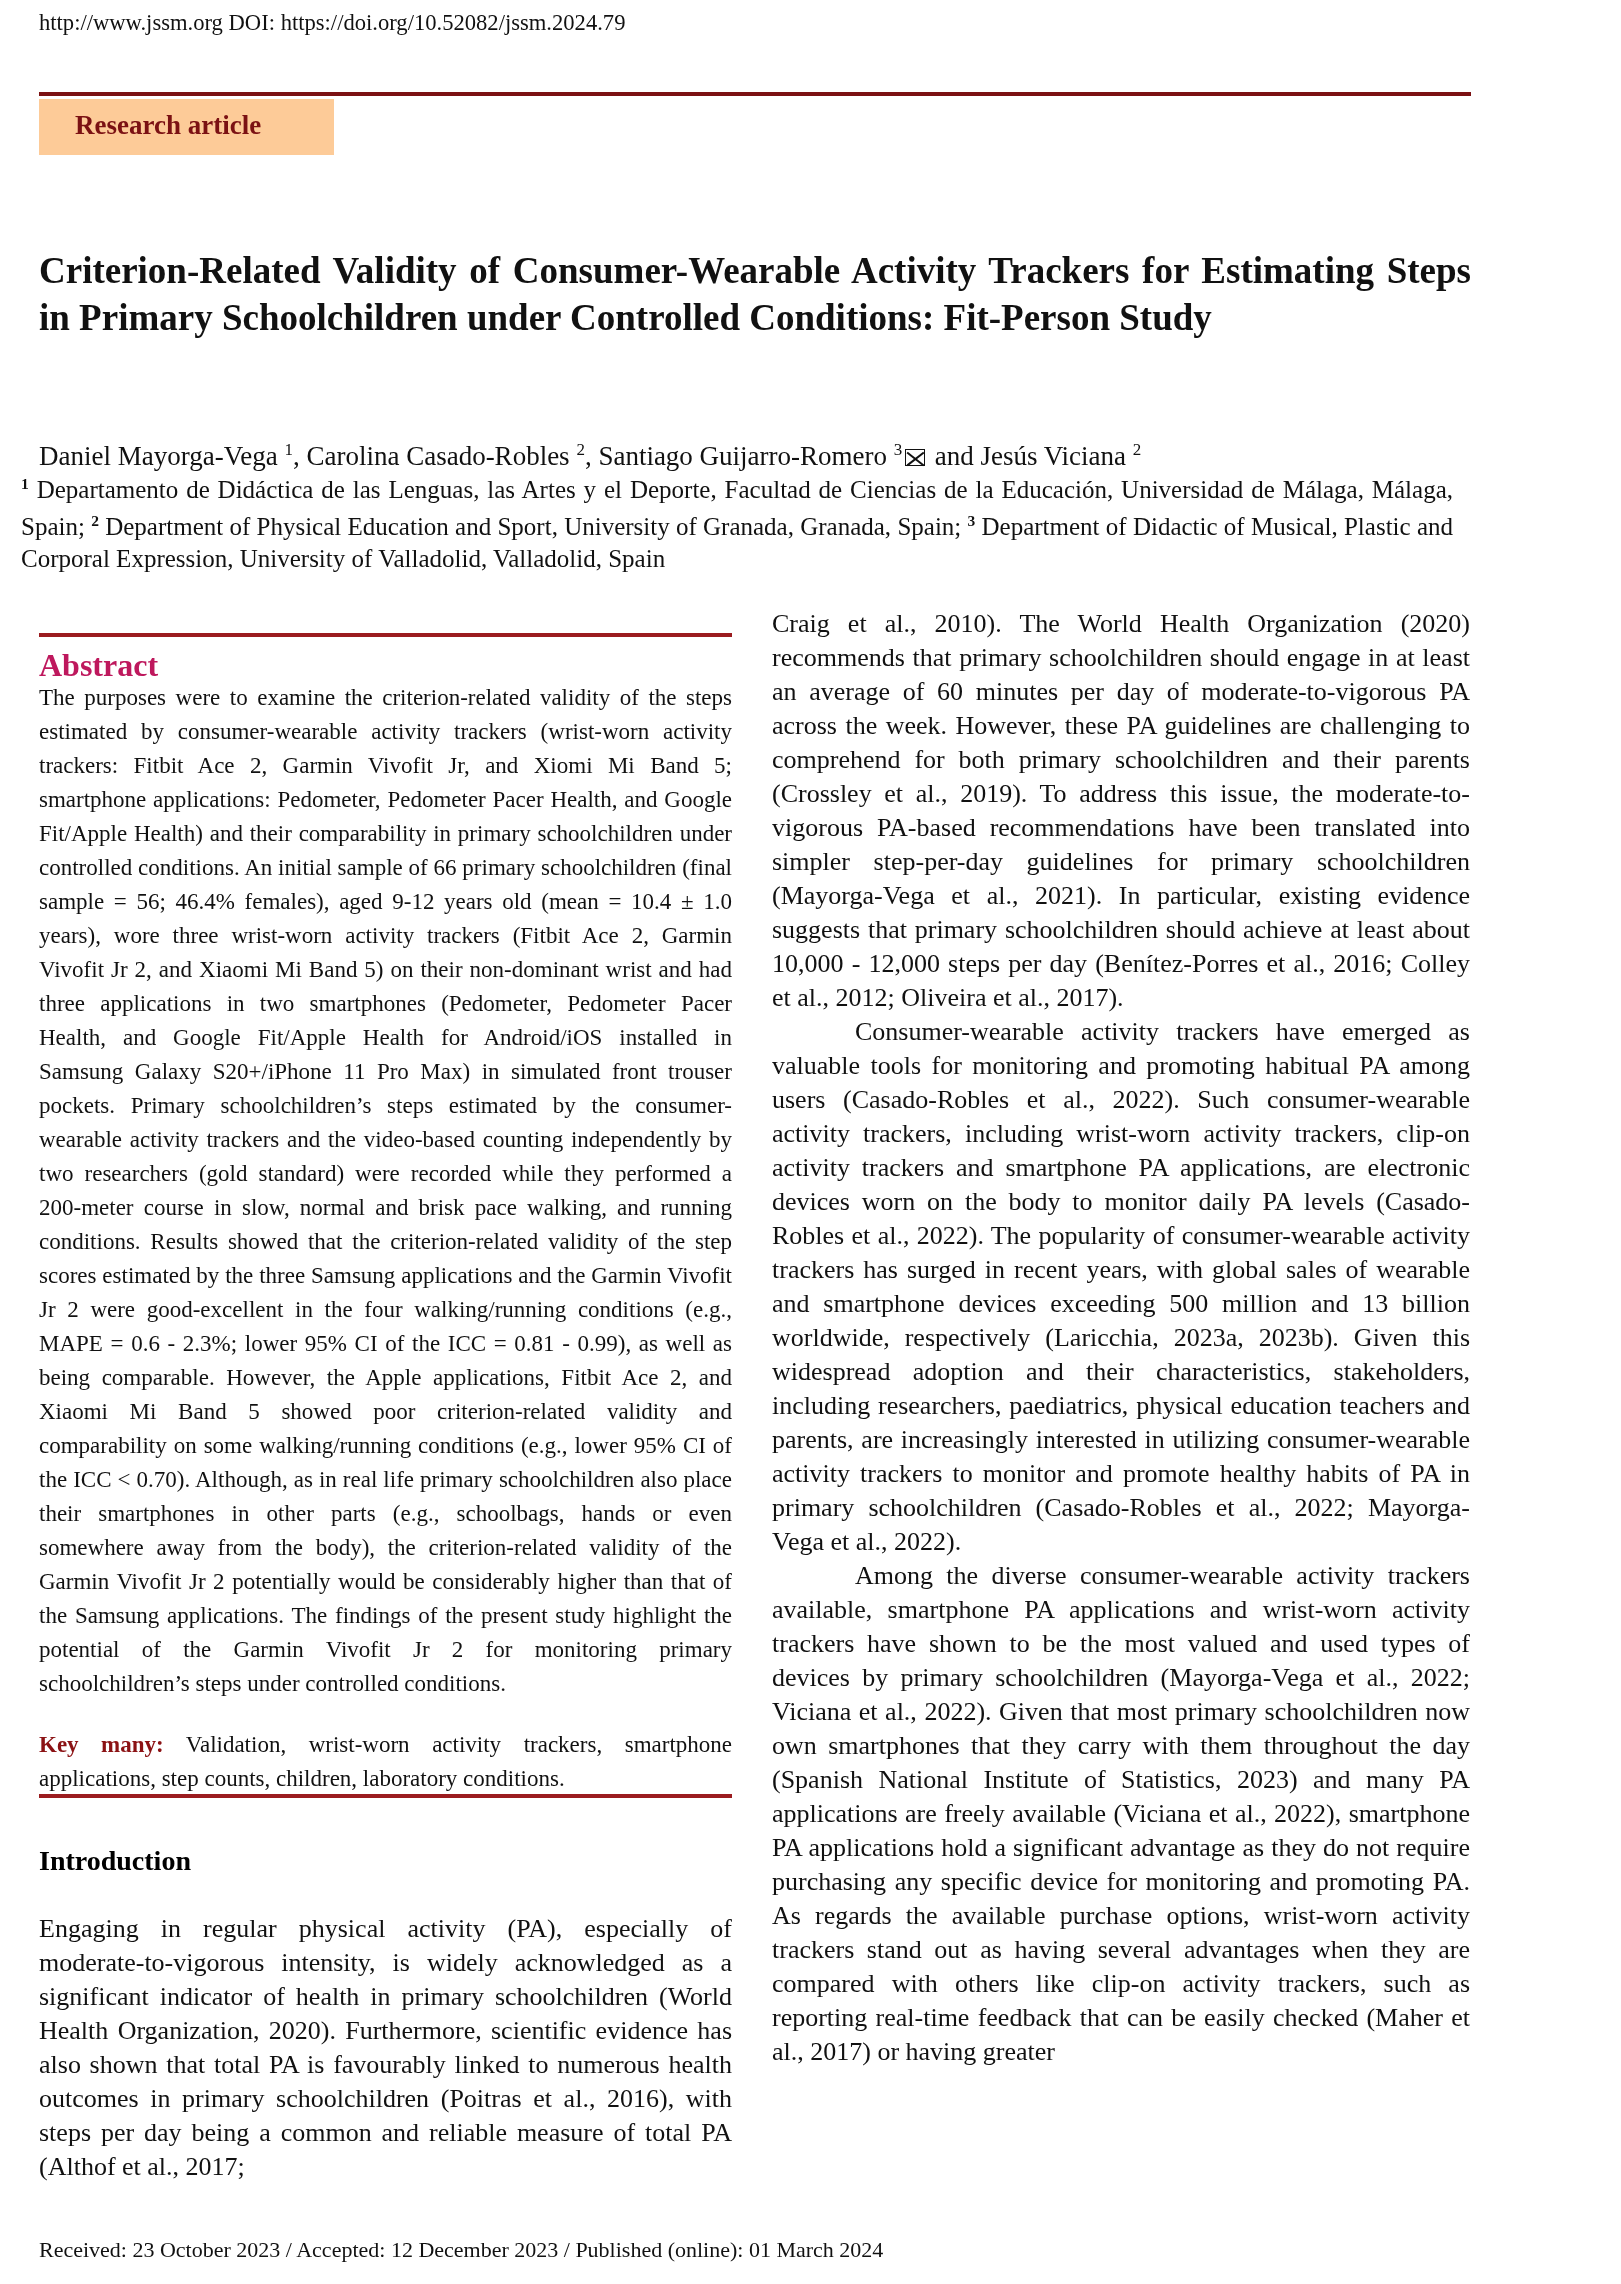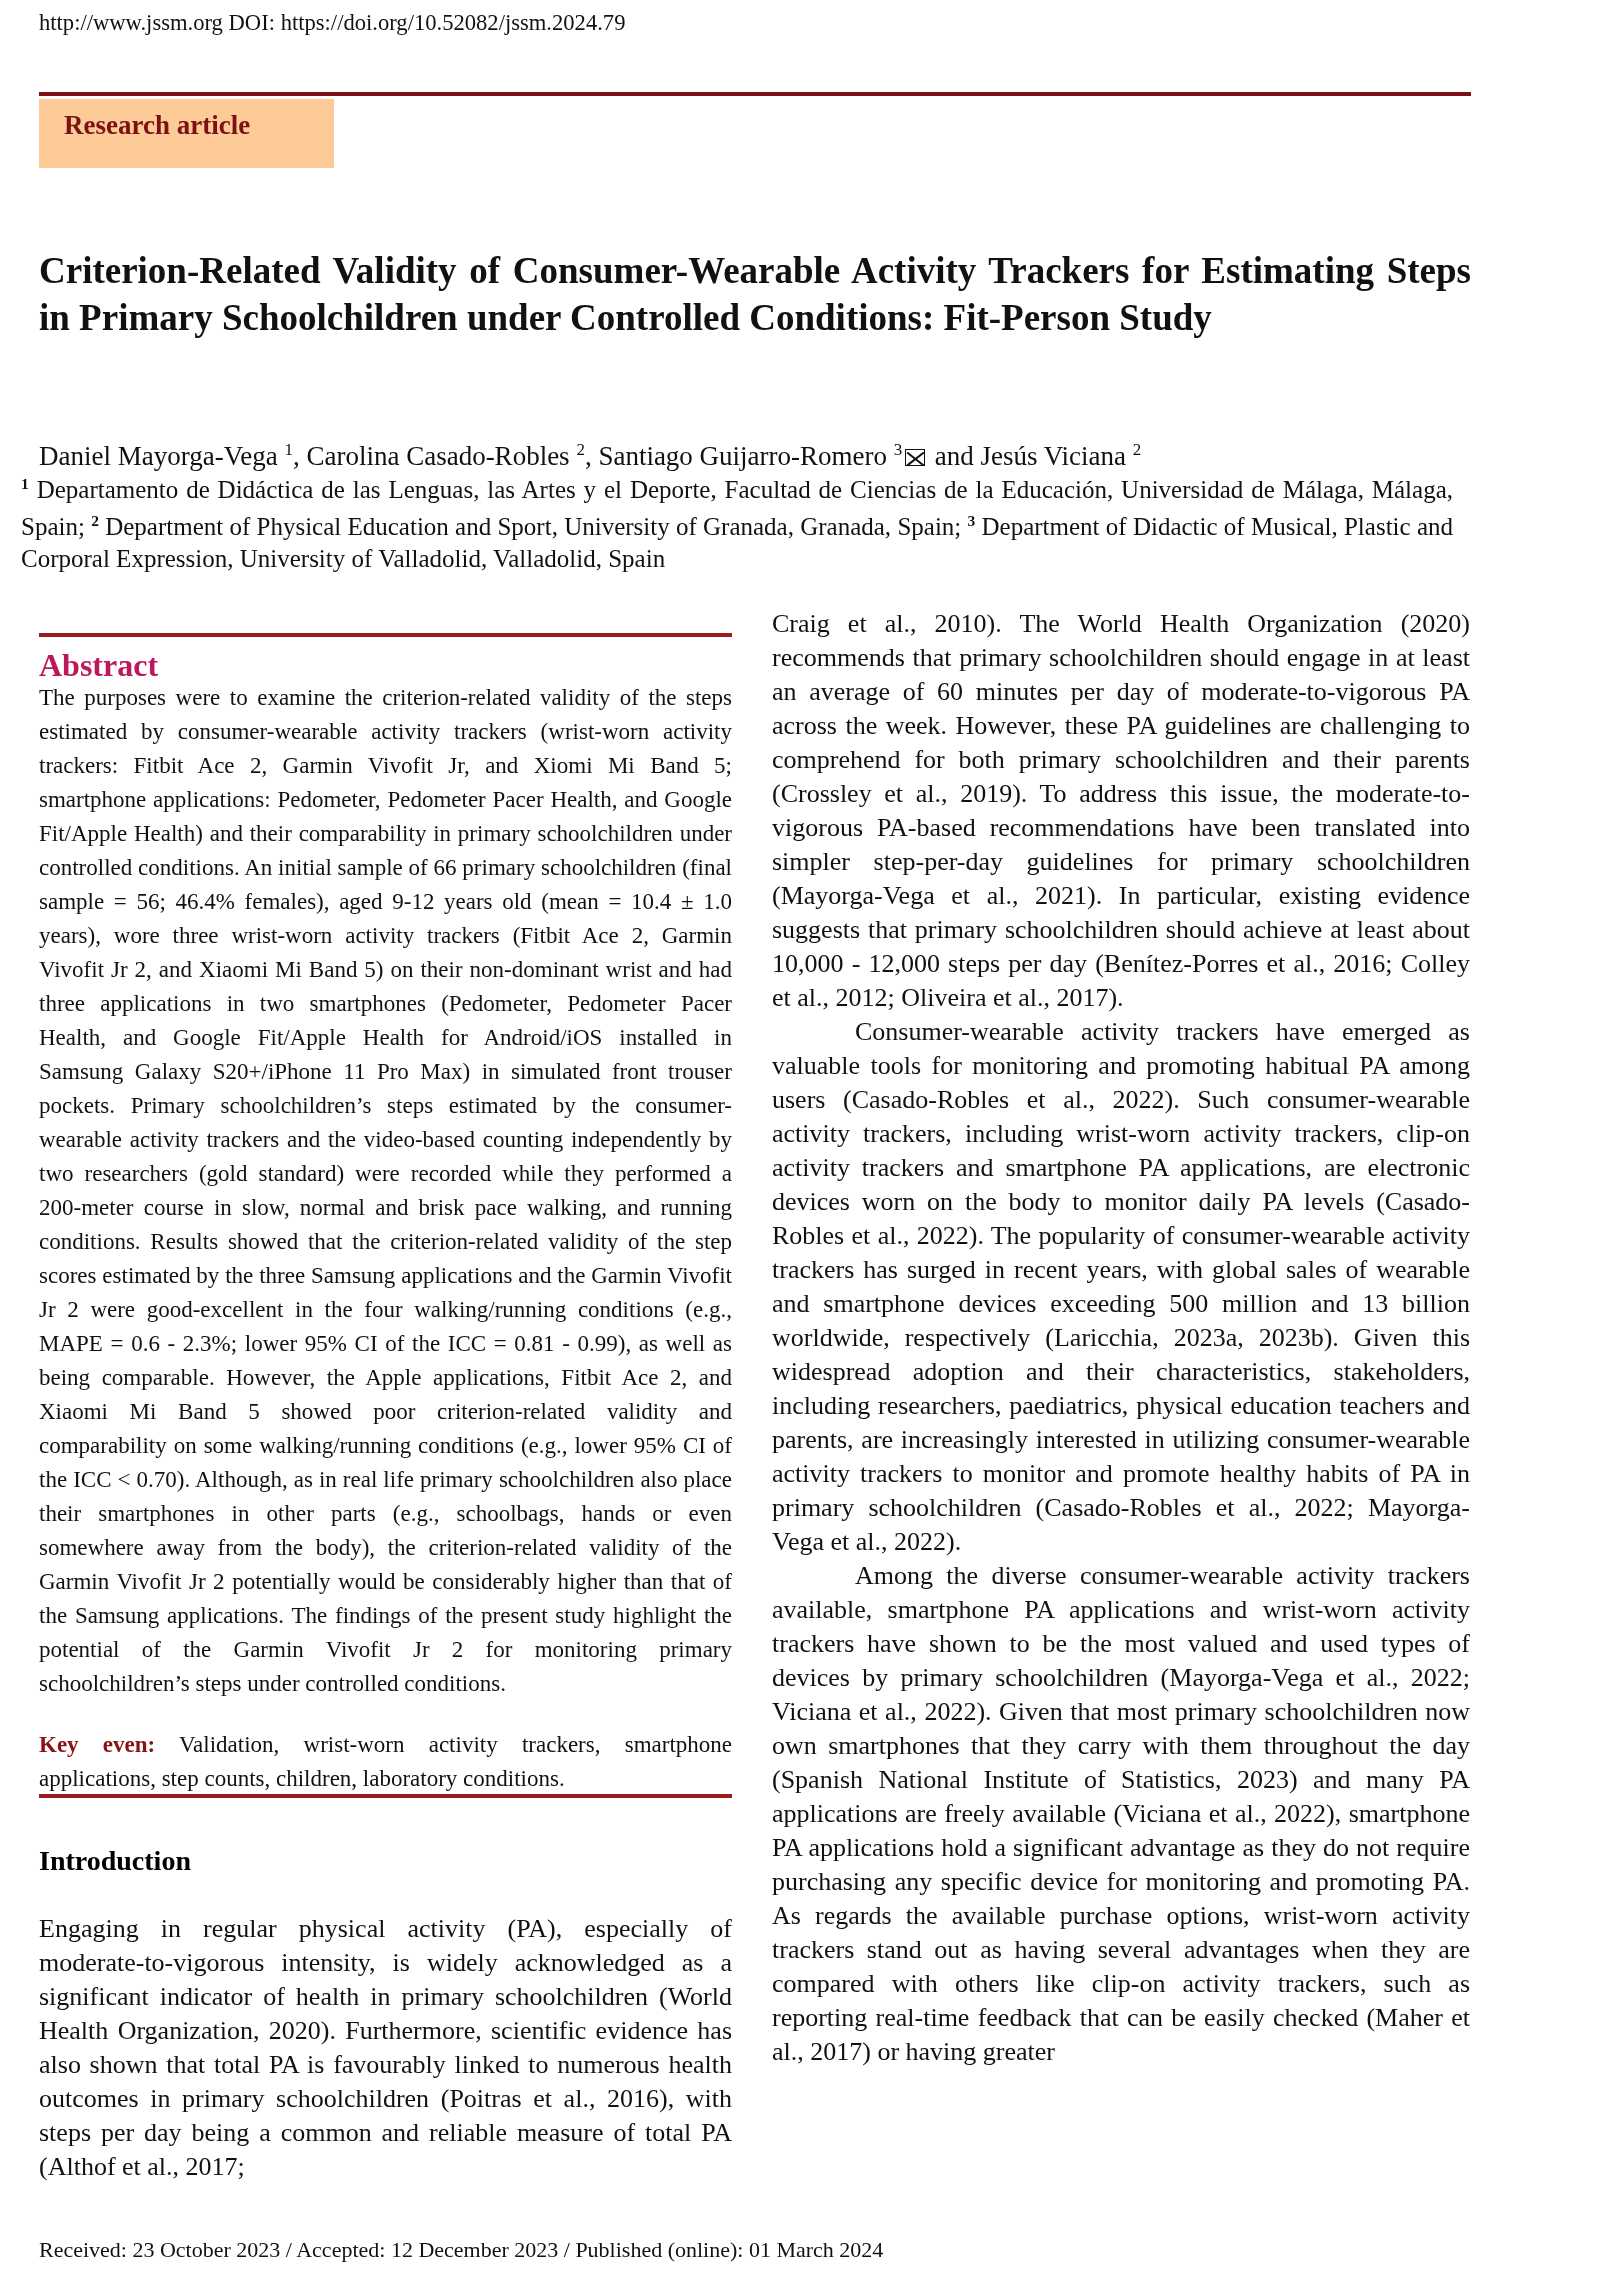--- a/index.html
+++ b/index.html
@@ -4,22 +4,22 @@
 <style>
   html, body { margin: 0; padding: 0; background: #ffffff; }
   body {
     width: 1622px; height: 2284px; position: relative; overflow: hidden;
     font-family: "Liberation Serif", "DejaVu Serif", serif; color: #111;
   }
   .hdr { position: absolute; left: 39px; top: 7px; font-size: 22.6px; line-height: 31px; }
   .hdr b { font-weight: bold; }
   .toprule { position: absolute; left: 39px; top: 92px; width: 1432px; height: 4.2px; background: #7b1113; }
   .badge {
-    position: absolute; left: 39px; top: 99px; width: 295px; height: 69px;
-    background: #fdcb98; box-sizing: border-box; padding-left: 25px;
+    position: absolute; left: 39px; top: 99px; width: 295px; height: 56px;
+    background: #fdcb98; box-sizing: border-box; padding-left: 36px;
     font-weight: bold; font-size: 27px; line-height: 52px; color: #7b1113;
   }
   .title {
     position: absolute; left: 39px; top: 247px; width: 1432px;
     font-weight: bold; font-size: 37px; line-height: 47px; text-align: justify;
     text-align-last: left;
   }
   .authors { position: absolute; left: 39px; top: 432px; width: 1432px; font-weight: normal; font-size: 27px; line-height: 35px; }
   .authors sup { font-size: 17px; }
   .affil { position: absolute; left: 21px; top: 468px; width: 1432px; font-size: 25px; line-height: 31px; text-align: justify; text-align-last: left; }
@@ -66,21 +66,21 @@
 
 <div class="affil">
   <sup>1</sup><span> Departamento de Didáctica de las Lenguas, las Artes y el Deporte, Facultad de Ciencias de la Educación, Universidad de Málaga, Málaga, Spain; </span><sup>2</sup><span> Department of Physical Education and Sport, University of Granada, Granada, Spain; </span><sup>3</sup><span> Department of Didactic of Musical, Plastic and Corporal Expression, University of Valladolid, Valladolid, Spain</span>
 </div>
 
 <div class="rule" style="top:633px;"></div>
 <div class="abs-title">Abstract</div>
 <div class="col col-left abs-body">The purposes were to examine the criterion-related validity of the steps estimated by consumer-wearable activity trackers (wrist-worn activity trackers: Fitbit Ace 2, Garmin Vivofit Jr, and Xiomi Mi Band 5; smartphone applications: Pedometer, Pedometer Pacer Health, and Google Fit/Apple Health) and their comparability in primary schoolchildren under controlled conditions. An initial sample of 66 primary schoolchildren (final sample = 56; 46.4% females), aged 9-12 years old (mean = 10.4 ± 1.0 years), wore three wrist-worn activity trackers (Fitbit Ace 2, Garmin Vivofit Jr 2, and Xiaomi Mi Band 5) on their non-dominant wrist and had three applications in two smartphones (Pedometer, Pedometer Pacer Health, and Google Fit/Apple Health for Android/iOS installed in Samsung Galaxy S20+/iPhone 11 Pro Max) in simulated front trouser pockets. Primary schoolchildren’s steps estimated by the consumer-wearable activity trackers and the video-based counting independently by two researchers (gold standard) were recorded while they performed a 200-meter course in slow, normal and brisk pace walking, and running conditions. Results showed that the criterion-related validity of the step scores estimated by the three Samsung applications and the Garmin Vivofit Jr 2 were good-excellent in the four walking/running conditions (e.g., MAPE = 0.6 - 2.3%; lower 95% CI of the ICC = 0.81 - 0.99), as well as being comparable. However, the Apple applications, Fitbit Ace 2, and Xiaomi Mi Band 5 showed poor criterion-related validity and comparability on some walking/running conditions (e.g., lower 95% CI of the ICC &lt; 0.70). Although, as in real life primary schoolchildren also place their smartphones in other parts (e.g., schoolbags, hands or even somewhere away from the body), the criterion-related validity of the Garmin Vivofit Jr 2 potentially would be considerably higher than that of the Samsung applications. The findings of the present study highlight the potential of the Garmin Vivofit Jr 2 for monitoring primary schoolchildren’s steps under controlled conditions.</div>
 
 <div class="col col-left kw">
-  <span class="kw-label">Key even:</span><span> Validation, wrist-worn activity trackers, smartphone applications, step counts, children, laboratory conditions.</span>
+  <span class="kw-label">Key many:</span><span> Validation, wrist-worn activity trackers, smartphone applications, step counts, children, laboratory conditions.</span>
 </div>
 <div class="rule" style="top:1794px;"></div>
 
 <div class="intro-title section-title">Introduction</div>
 <div class="col col-left intro-body">Engaging in regular physical activity (PA), especially of moderate-to-vigorous intensity, is widely acknowledged as a significant indicator of health in primary schoolchildren (World Health Organization, 2020). Furthermore, scientific evidence has also shown that total PA is favourably linked to numerous health outcomes in primary schoolchildren (Poitras et al., 2016), with steps per day being a common and reliable measure of total PA (Althof et al., 2017;</div>
 
 <div class="col col-right right-body">
   <p>Craig et al., 2010). The World Health Organization (2020) recommends that primary schoolchildren should engage in at least an average of 60 minutes per day of moderate-to-vigorous PA across the week. However, these PA guidelines are challenging to comprehend for both primary schoolchildren and their parents (Crossley et al., 2019). To address this issue, the moderate-to-vigorous PA-based recommendations have been translated into simpler step-per-day guidelines for primary schoolchildren (Mayorga-Vega et al., 2021). In particular, existing evidence suggests that primary schoolchildren should achieve at least about 10,000 - 12,000 steps per day (Benítez-Porres et al., 2016; Colley et al., 2012; Oliveira et al., 2017).</p>
   <p class="indent">Consumer-wearable activity trackers have emerged as valuable tools for monitoring and promoting habitual PA among users (Casado-Robles et al., 2022). Such consumer-wearable activity trackers, including wrist-worn activity trackers, clip-on activity trackers and smartphone PA applications, are electronic devices worn on the body to monitor daily PA levels (Casado-Robles et al., 2022). The popularity of consumer-wearable activity trackers has surged in recent years, with global sales of wearable and smartphone devices exceeding 500 million and 13 billion worldwide, respectively (Laricchia, 2023a, 2023b). Given this widespread adoption and their characteristics, stakeholders, including researchers, paediatrics, physical education teachers and parents, are increasingly interested in utilizing consumer-wearable activity trackers to monitor and promote healthy habits of PA in primary schoolchildren (Casado-Robles et al., 2022; Mayorga-Vega et al., 2022).</p>
   <p class="indent">Among the diverse consumer-wearable activity trackers available, smartphone PA applications and wrist-worn activity trackers have shown to be the most valued and used types of devices by primary schoolchildren (Mayorga-Vega et al., 2022; Viciana et al., 2022). Given that most primary schoolchildren now own smartphones that they carry with them throughout the day (Spanish National Institute of Statistics, 2023) and many PA applications are freely available (Viciana et al., 2022), smartphone PA applications hold a significant advantage as they do not require purchasing any specific device for monitoring and promoting PA. As regards the available purchase options, wrist-worn activity trackers stand out as having several advantages when they are compared with others like clip-on activity trackers, such as reporting real-time feedback that can be easily checked (Maher et al., 2017) or having greater</p>

